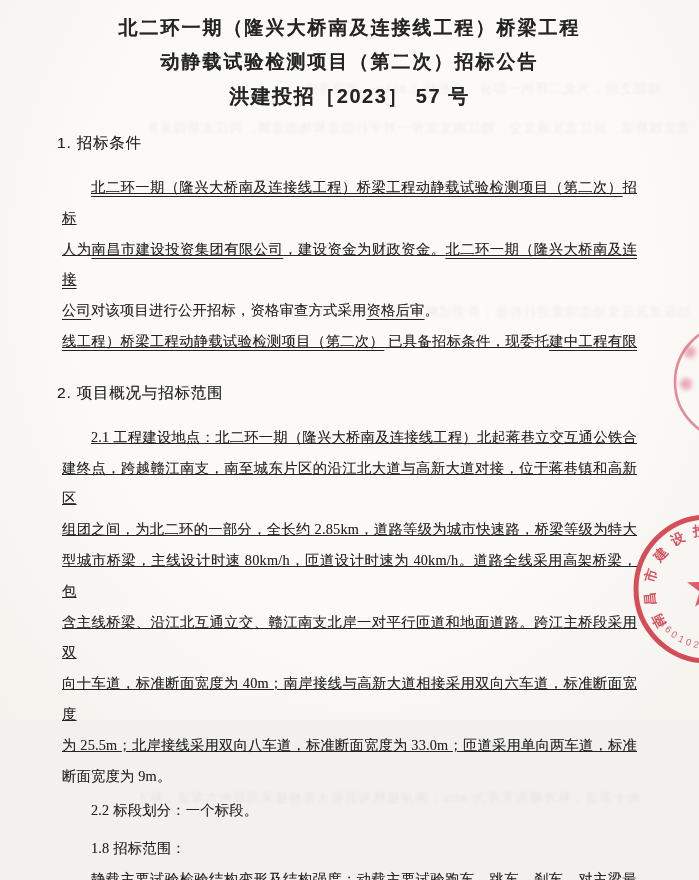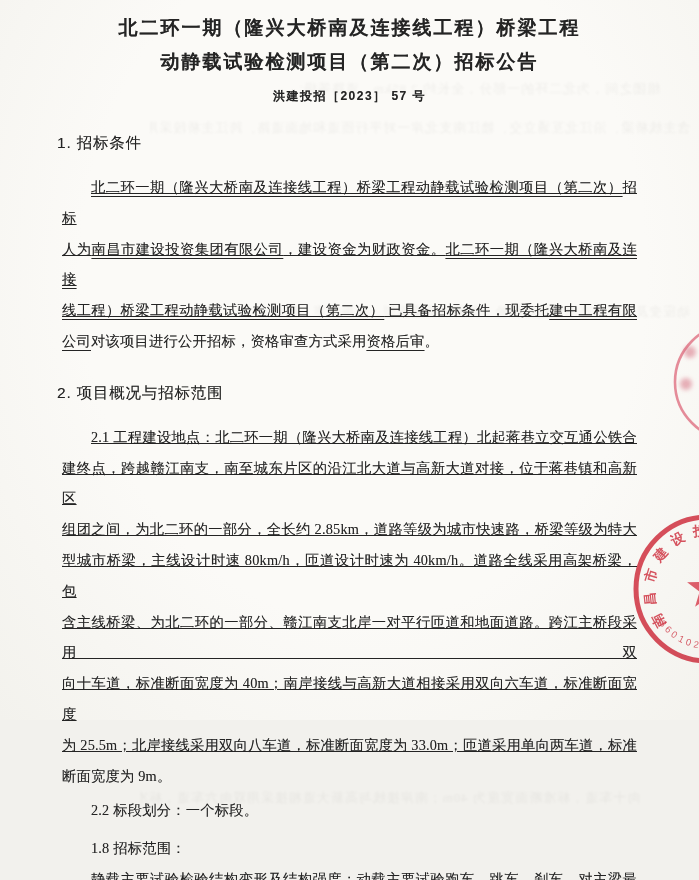--- a/index.html
+++ b/index.html
@@ -11,21 +11,21 @@
     font-family:"Liberation Serif","DejaVu Serif",serif;
     color:#242424;
   }
   .t1,.t2{
     text-align:center;font-family:"Liberation Sans","DejaVu Sans",sans-serif;
     font-weight:700;font-size:19px;line-height:34px;letter-spacing:2px;
     text-shadow:0 0 .6px rgba(30,30,30,.45);
   }
   .t3{
     text-align:center;font-family:"Liberation Sans","DejaVu Sans",sans-serif;
-    font-weight:700;font-size:12px;line-height:34px;letter-spacing:1.5px;
+    font-weight:700;font-size:20px;line-height:34px;letter-spacing:1.5px;
     text-shadow:0 0 .6px rgba(30,30,30,.45);
   }
   .h{
     font-family:"Liberation Sans","DejaVu Sans",sans-serif;font-weight:400;
     font-size:15.5px;line-height:30px;margin-left:-5px;letter-spacing:.8px;
     text-shadow:0 0 .5px rgba(30,30,30,.4);
   }
   .h1m{margin-top:15px;}
   .h2m{margin-top:21px;}
   .line{
@@ -55,32 +55,32 @@
 
   <div class="t1">北二环一期（隆兴大桥南及连接线工程）桥梁工程</div>
   <div class="t2">动静载试验检测项目（第二次）招标公告</div>
   <div class="t3">洪建投招［2023］ 57 号</div>
 
   <div class="h h1m">1. 招标条件</div>
 
   <div class="mt14">
     <div class="line jline ind"><span class="u">北二环一期（隆兴大桥南及连接线工程）桥梁工程动静载试验检测项目（第二次）</span><span>招标</span></div>
     <div class="line jline"><span>人为</span><span class="u">南昌市建设投资集团有限公司</span><span>，建设资金为财政资金。</span><span class="u">北二环一期（隆兴大桥南及连接</span></div>
+    <div class="line"><span class="u">公司</span><span>对该项目进行公开招标，资格审查方式采用</span><span class="u">资格后审</span><span>。</span></div>
     <div class="line jline"><span class="u">线工程）桥梁工程动静载试验检测项目（第二次）</span><span> 已具备招标条件，现委托</span><span class="u">建中工程有限</span></div>
-    <div class="line"><span class="u">公司</span><span>对该项目进行公开招标，资格审查方式采用</span><span class="u">资格后审</span><span>。</span></div>
   </div>
 
   <div class="h h2m">2. 项目概况与招标范围</div>
 
   <div class="mt14">
     <div class="line jline ind">2.1 工程建设地点：北二环一期（隆兴大桥南及连接线工程）北起蒋巷立交互通公铁合</div>
     <div class="line jline">建终点，跨越赣江南支，南至城东片区的沿江北大道与高新大道对接，位于蒋巷镇和高新区</div>
     <div class="line jline">组团之间，为北二环的一部分，全长约 2.85km，道路等级为城市快速路，桥梁等级为特大</div>
     <div class="line jline">型城市桥梁，主线设计时速 80km/h，匝道设计时速为 40km/h。道路全线采用高架桥梁，包</div>
-    <div class="line jline">含主线桥梁、为北二环的一部分、赣江南支北岸一对平行匝道和地面道路。跨江主桥段采用双</div>
+    <div class="line jline">含主线桥梁、沿江北互通立交、赣江南支北岸一对平行匝道和地面道路。跨江主桥段采用双</div>
     <div class="line jline">向十车道，标准断面宽度为 40m；南岸接线与高新大道相接采用双向六车道，标准断面宽度</div>
     <div class="line jline">为 25.5m；北岸接线采用双向八车道，标准断面宽度为 33.0m；匝道采用单向两车道，标准</div>
     <div class="line">断面宽度为 9m。</div>
   </div>
 
   <div class="line ind mt4">2.2 标段划分：一个标段。</div>
   <div class="line ind mt7">1.8 招标范围：</div>
 
   <div class="mt0">
     <div class="line jline ind">静载主要试验检验结构变形及结构强度；动载主要试验跑车、跳车、刹车，对主梁最大</div>

